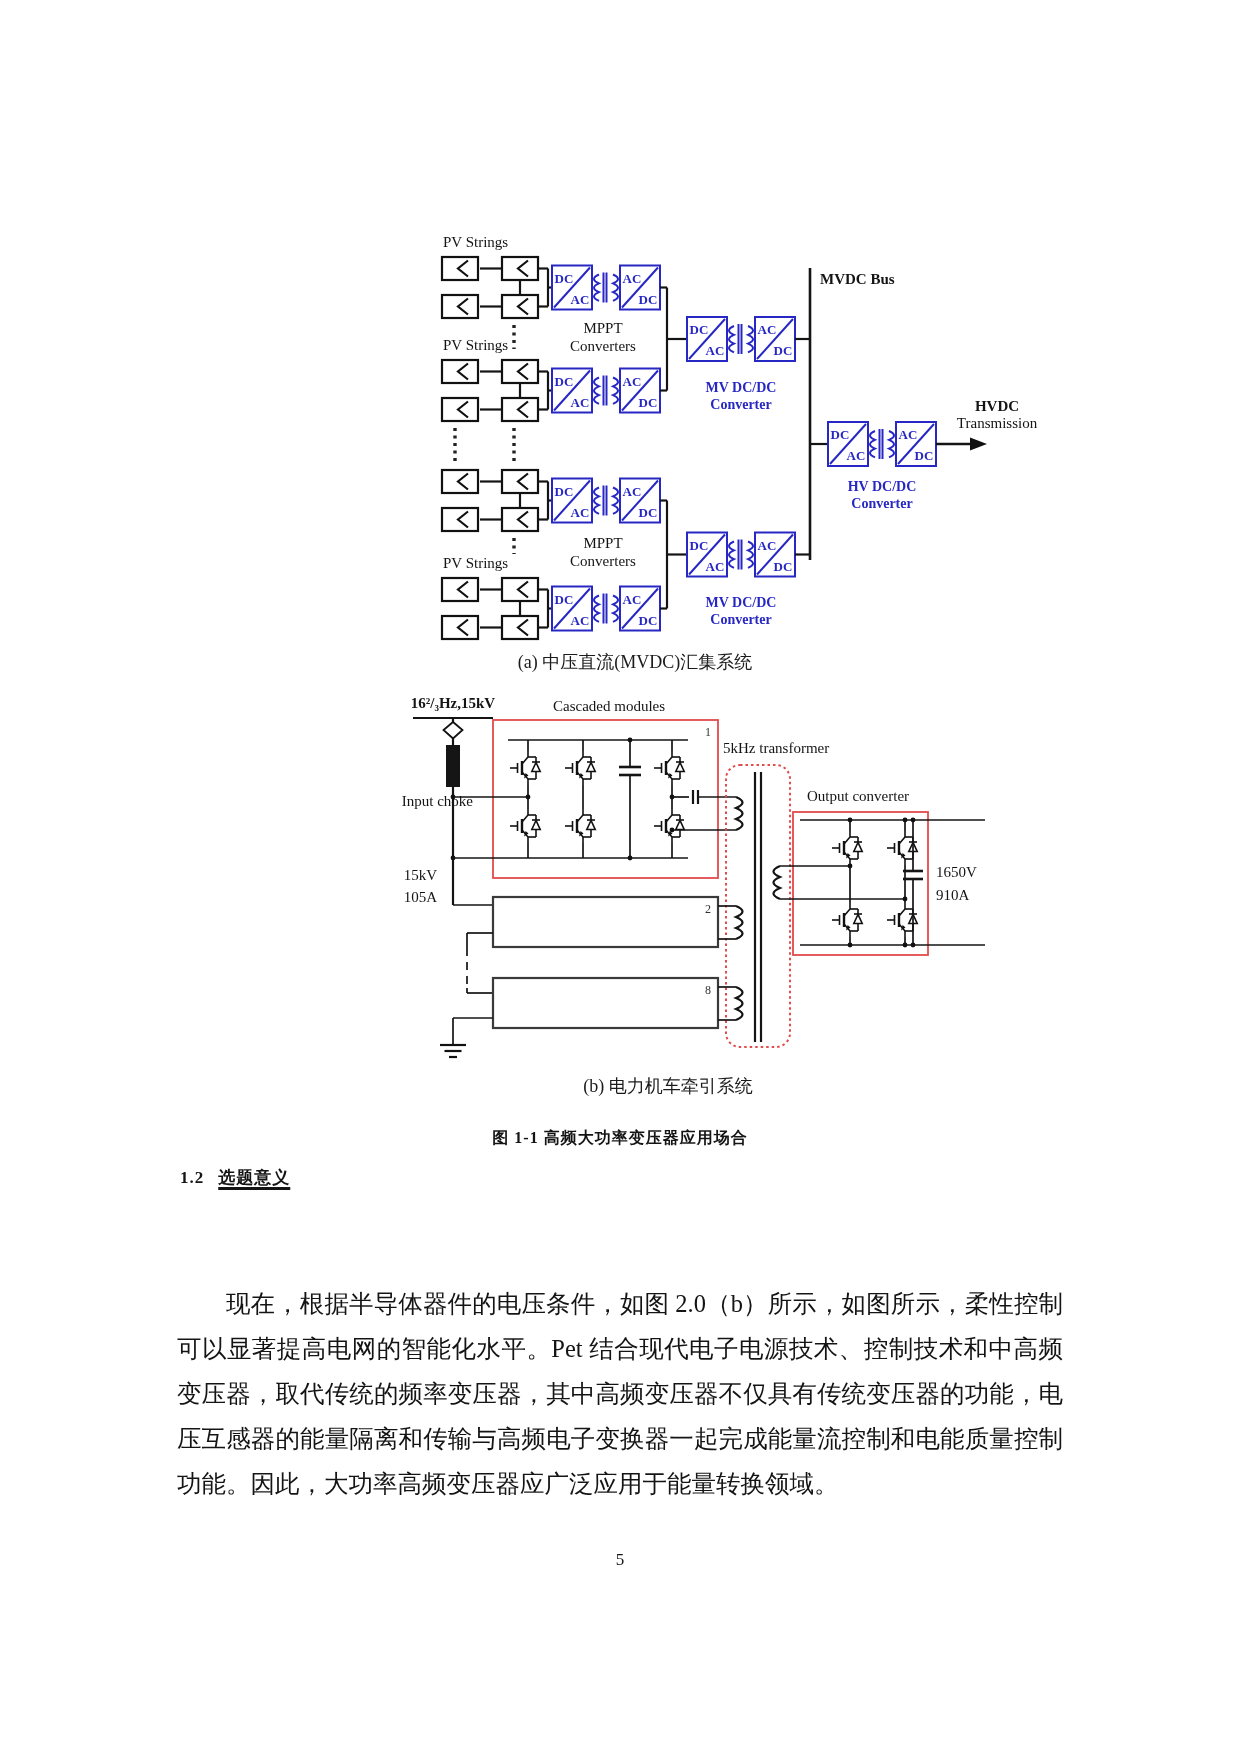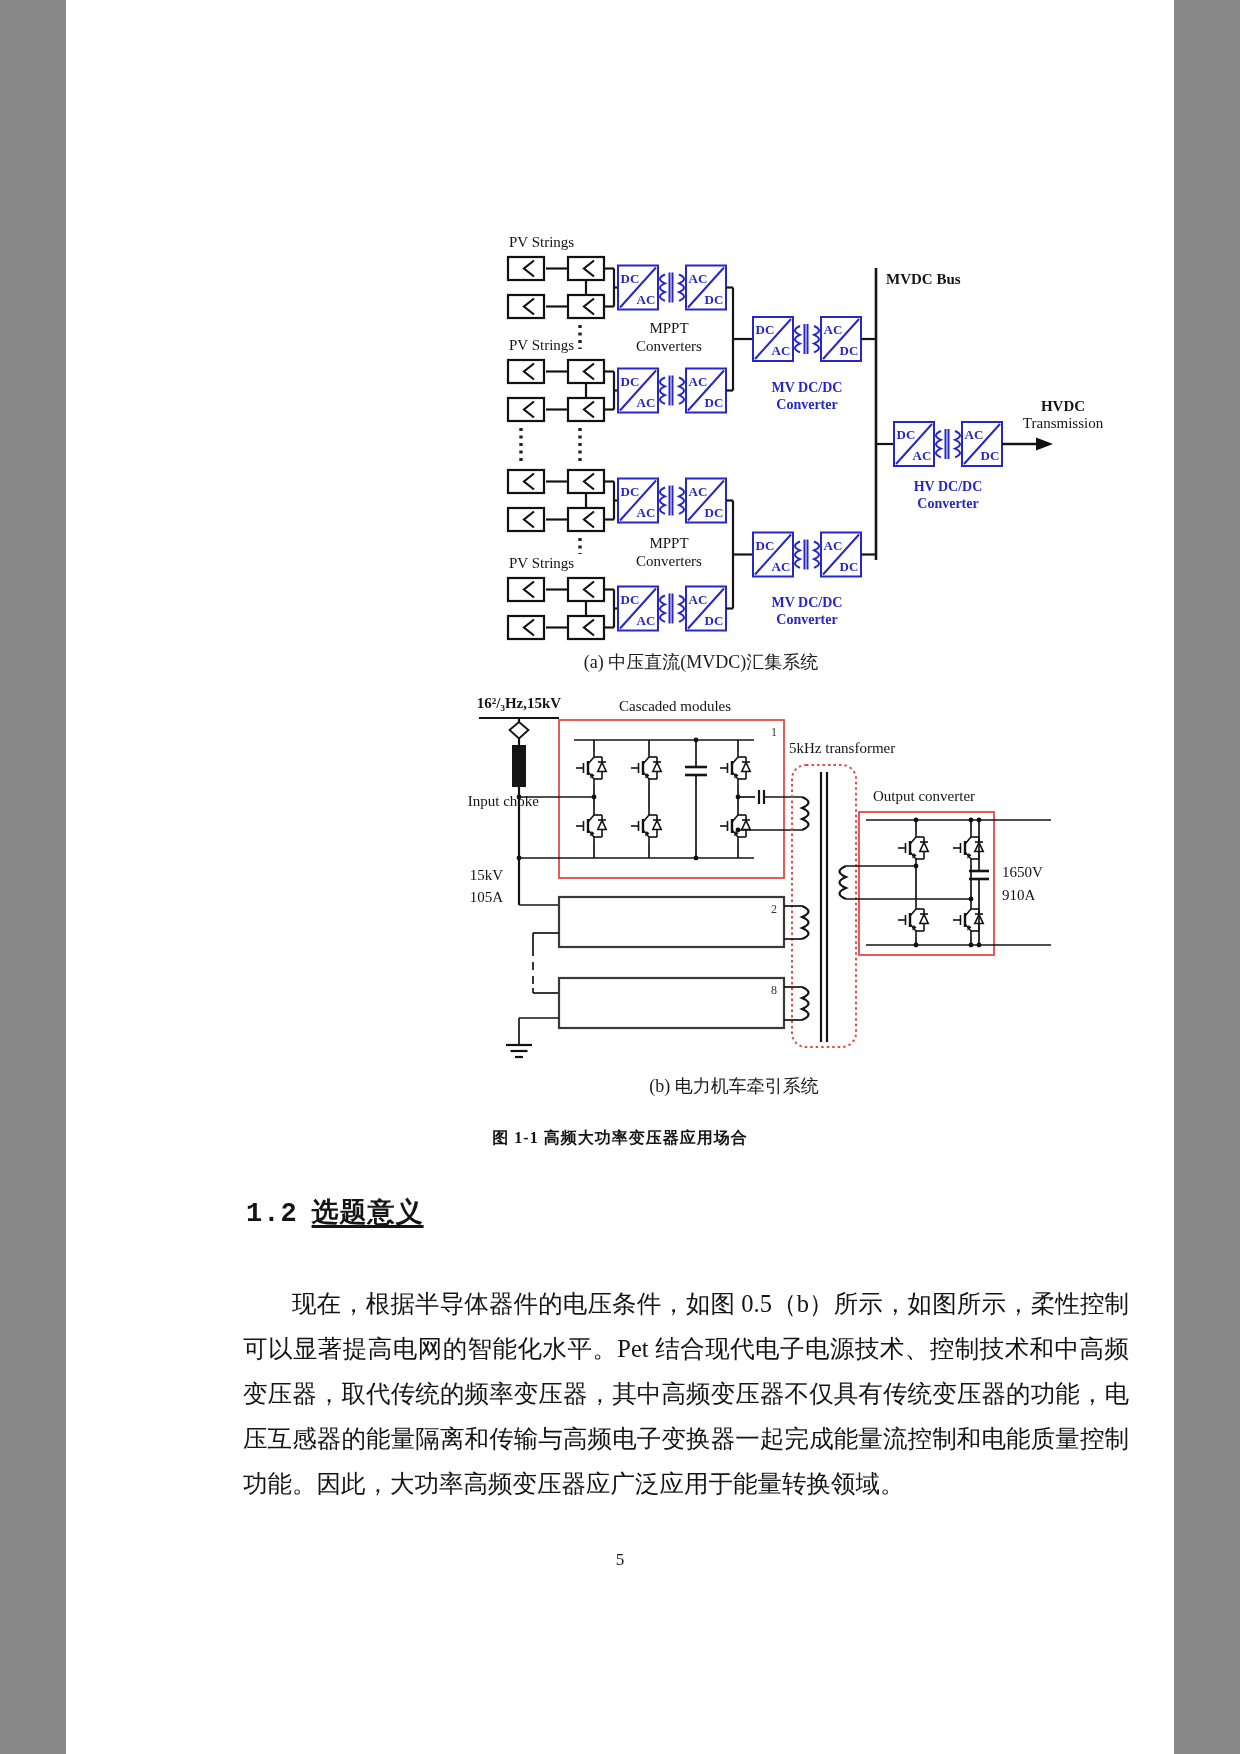--- a/index.html
+++ b/index.html
@@ -1,16 +1,16 @@
 <!DOCTYPE html>
 <html style="--blue: #2727c4; --red: #e24b4b; --ink: #141414;"><head>
 <meta charset="utf-8">
 <style>
   html,body{margin:0;padding:0;background:#888;}
-  #page{position:relative;width:1108px;height:1754px;background:#ffffff;margin:0 auto;
+  #page{position:relative;width:1240px;height:1754px;background:#ffffff;margin:0 auto;
         font-family:"Liberation Serif","DejaVu Serif",serif;color:var(--ink,#141414);overflow:hidden;}
   svg text{font-family:"Liberation Serif","DejaVu Serif",serif;}
   
   .cb{fill:#fff;stroke:var(--blue,#2727c4);stroke-width:2;}
   .cl{fill:none;stroke:var(--blue,#2727c4);stroke-width:2;}
   .ct{fill:var(--blue,#2727c4);font-size:13px;font-weight:bold;text-anchor:middle;}
   .bluelbl{fill:var(--blue,#2727c4);font-size:14px;font-weight:bold;text-anchor:middle;}
   
   .bl{fill:none;stroke:var(--ink,#141414);stroke-width:1.7;}
   .bl2{fill:none;stroke:var(--ink,#141414);stroke-width:2.2;}
@@ -22,22 +22,22 @@
   .cap{fill:#1b1b1b;font-size:18px;text-anchor:middle;}
   .numlbl{fill:#333;font-size:12px;text-anchor:middle;}
   .dots{fill:none;stroke:#222;stroke-width:3.4;stroke-dasharray:3 4.5;}
   .redbox{fill:none;stroke:var(--red,#e24b4b);stroke-width:1.8;}
   .reddash{fill:none;stroke:var(--red,#dd3a3a);stroke-width:2;stroke-dasharray:2.5 3;}
   .graybox{fill:#fff;stroke:#3a3a3a;stroke-width:2.2;}
   .jdot{fill:#111;}
   
   #fig-caption{position:absolute;top:1128px;left:0;width:100%;text-align:center;
                font-size:16px;font-weight:bold;letter-spacing:1px;}
-  #sec-heading{position:absolute;top:1194px;left:180px;font-family:Liberation Mono, monospace;
-               font-size:27px;font-weight:bold;letter-spacing:1px;}
+  #sec-heading{position:absolute;top:1166px;left:180px;font-family:Liberation Serif, serif;
+               font-size:17px;font-weight:bold;letter-spacing:1px;}
   #sec-heading .underlined{text-decoration:underline;text-decoration-thickness:3px;text-underline-offset:4px;margin-left:14px;}
   #body-par{position:absolute;top:1281px;left:177px;width:886px;margin:0;
             font-size:24.5px;line-height:45px;text-align:justify;text-indent:2em;}
   #page-num{position:absolute;top:1550px;left:0;width:100%;text-align:center;font-size:17px;}
 </style>
 </head>
 <body>
 
 <div id="page">
 
@@ -285,16 +285,16 @@
       <text class="lbl" x="936" y="900">910A</text>
 
       <text class="cap" x="668" y="1092">(b) 电力机车牵引系统</text>
     </g>
   </svg>
 
   <div id="fig-caption">图 1-1 高频大功率变压器应用场合</div>
 
   <div id="sec-heading"><span>1.2</span><span class="underlined">选题意义</span></div>
 
-  <p id="body-par">现在，根据半导体器件的电压条件，如图 0.5（b）所示，如图所示，柔性控制可以显著提高电网的智能化水平。Pet 结合现代电子电源技术、控制技术和中高频变压器，取代传统的频率变压器，其中高频变压器不仅具有传统变压器的功能，电压互感器的能量隔离和传输与高频电子变换器一起完成能量流控制和电能质量控制功能。因此，大功率高频变压器应广泛应用于能量转换领域。</p>
+  <p id="body-par">现在，根据半导体器件的电压条件，如图 2.0（b）所示，如图所示，柔性控制可以显著提高电网的智能化水平。Pet 结合现代电子电源技术、控制技术和中高频变压器，取代传统的频率变压器，其中高频变压器不仅具有传统变压器的功能，电压互感器的能量隔离和传输与高频电子变换器一起完成能量流控制和电能质量控制功能。因此，大功率高频变压器应广泛应用于能量转换领域。</p>
 
   <div id="page-num">5</div>
 </div>
 
 </body></html>

